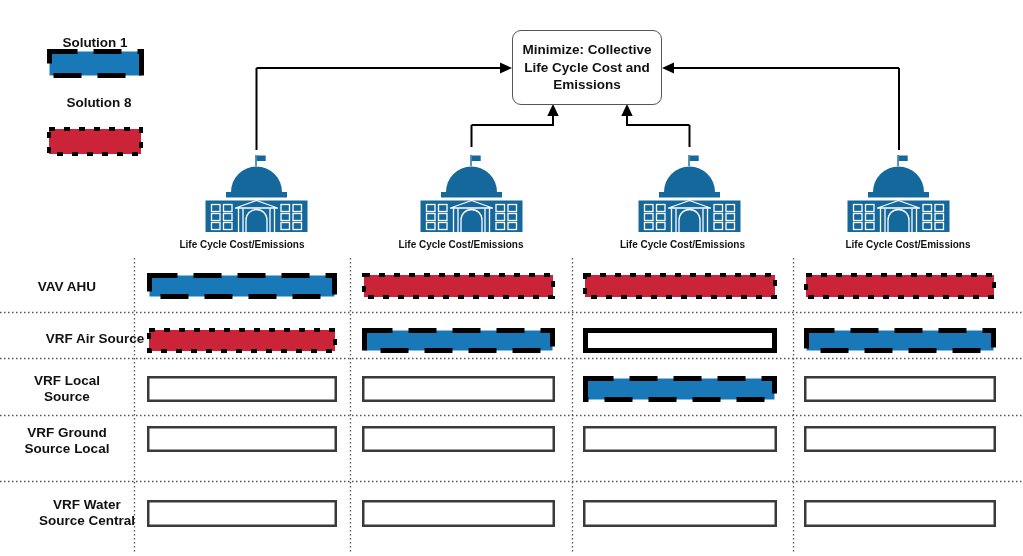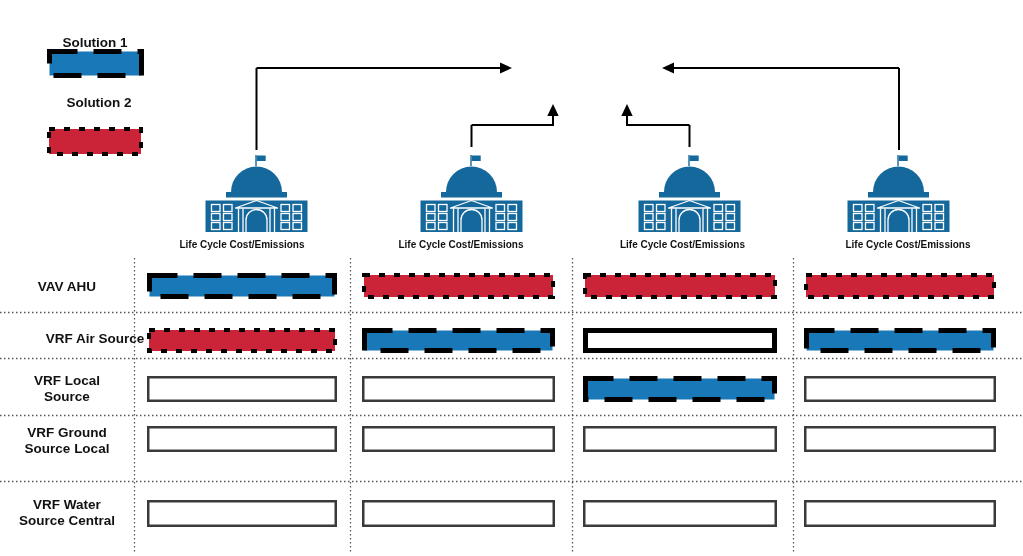--- a/index.html
+++ b/index.html
@@ -28,25 +28,28 @@
 </head>
 <body>
 
 <div id="stage">
 
   <div class="lbl" id="lg1-label">Solution 1</div>
   <div id="sw1"><svg width="97" height="29">
         <rect x="2.5" y="2.5" width="92" height="24" fill="#1878b8" stroke="#000000" stroke-width="5" stroke-dasharray="28 16"></rect>
       </svg></div>
 
-  <div class="lbl" id="lg2-label">Solution 2</div>
+  <div class="lbl" id="lg2-label">Solution 8</div>
   <div id="sw2"><svg width="96" height="29">
         <rect x="2" y="2" width="92" height="25" fill="#cb2438" stroke="#000000" stroke-width="4" stroke-dasharray="6 9"></rect>
       </svg></div>
 
+  <div class="objective">
+    <span>Minimize: Collective Life Cycle Cost and Emissions</span>
+  </div>
 
   <svg id="overlay" width="1023" height="556">
       <line x1="134.5" y1="258" x2="134.5" y2="552" stroke="#555555" stroke-width="1.3" stroke-dasharray="1.5 2.5"></line>
       <line x1="350.5" y1="258" x2="350.5" y2="552" stroke="#555555" stroke-width="1.3" stroke-dasharray="1.5 2.5"></line>
       <line x1="572.5" y1="258" x2="572.5" y2="552" stroke="#555555" stroke-width="1.3" stroke-dasharray="1.5 2.5"></line>
       <line x1="793.5" y1="258" x2="793.5" y2="552" stroke="#555555" stroke-width="1.3" stroke-dasharray="1.5 2.5"></line>
       <line x1="0" y1="312.5" x2="1023" y2="312.5" stroke="#555555" stroke-width="1.3" stroke-dasharray="1.5 2.5"></line>
       <line x1="0" y1="358.5" x2="1023" y2="358.5" stroke="#555555" stroke-width="1.3" stroke-dasharray="1.5 2.5"></line>
       <line x1="0" y1="415.5" x2="1023" y2="415.5" stroke="#555555" stroke-width="1.3" stroke-dasharray="1.5 2.5"></line>
       <line x1="0" y1="481.5" x2="1023" y2="481.5" stroke="#555555" stroke-width="1.3" stroke-dasharray="1.5 2.5"></line>
@@ -180,21 +183,21 @@
       </div>
       <div class="rowlabel" style="top: 331px; margin-left: 28px;">
         <div class="inner">VRF Air Source</div>
       </div>
       <div class="rowlabel" style="top: 373px;">
         <div class="inner">VRF Local Source</div>
       </div>
       <div class="rowlabel" style="top: 425px;">
         <div class="inner">VRF Ground Source Local</div>
       </div>
-      <div class="rowlabel" style="top: 497px;">
+      <div class="rowlabel" style="top: 497px; margin-left: 20px;">
         <div class="inner">VRF Water Source Central</div>
       </div>
     </div>
   <div id="cells">
       <div class="cell" style="left: 147px; top: 273px;"><svg width="190" height="26">
           <rect x="2.5" y="2.5" width="185" height="21" fill="#1878b8" stroke="#000000" stroke-width="5" stroke-dasharray="28 16"></rect>
         </svg></div>
       <div class="cell" style="left: 362px; top: 273px;"><svg width="193" height="26">
           <rect x="2" y="2" width="189" height="22" fill="#cb2438" stroke="#000000" stroke-width="4" stroke-dasharray="6 9"></rect>
         </svg></div>

